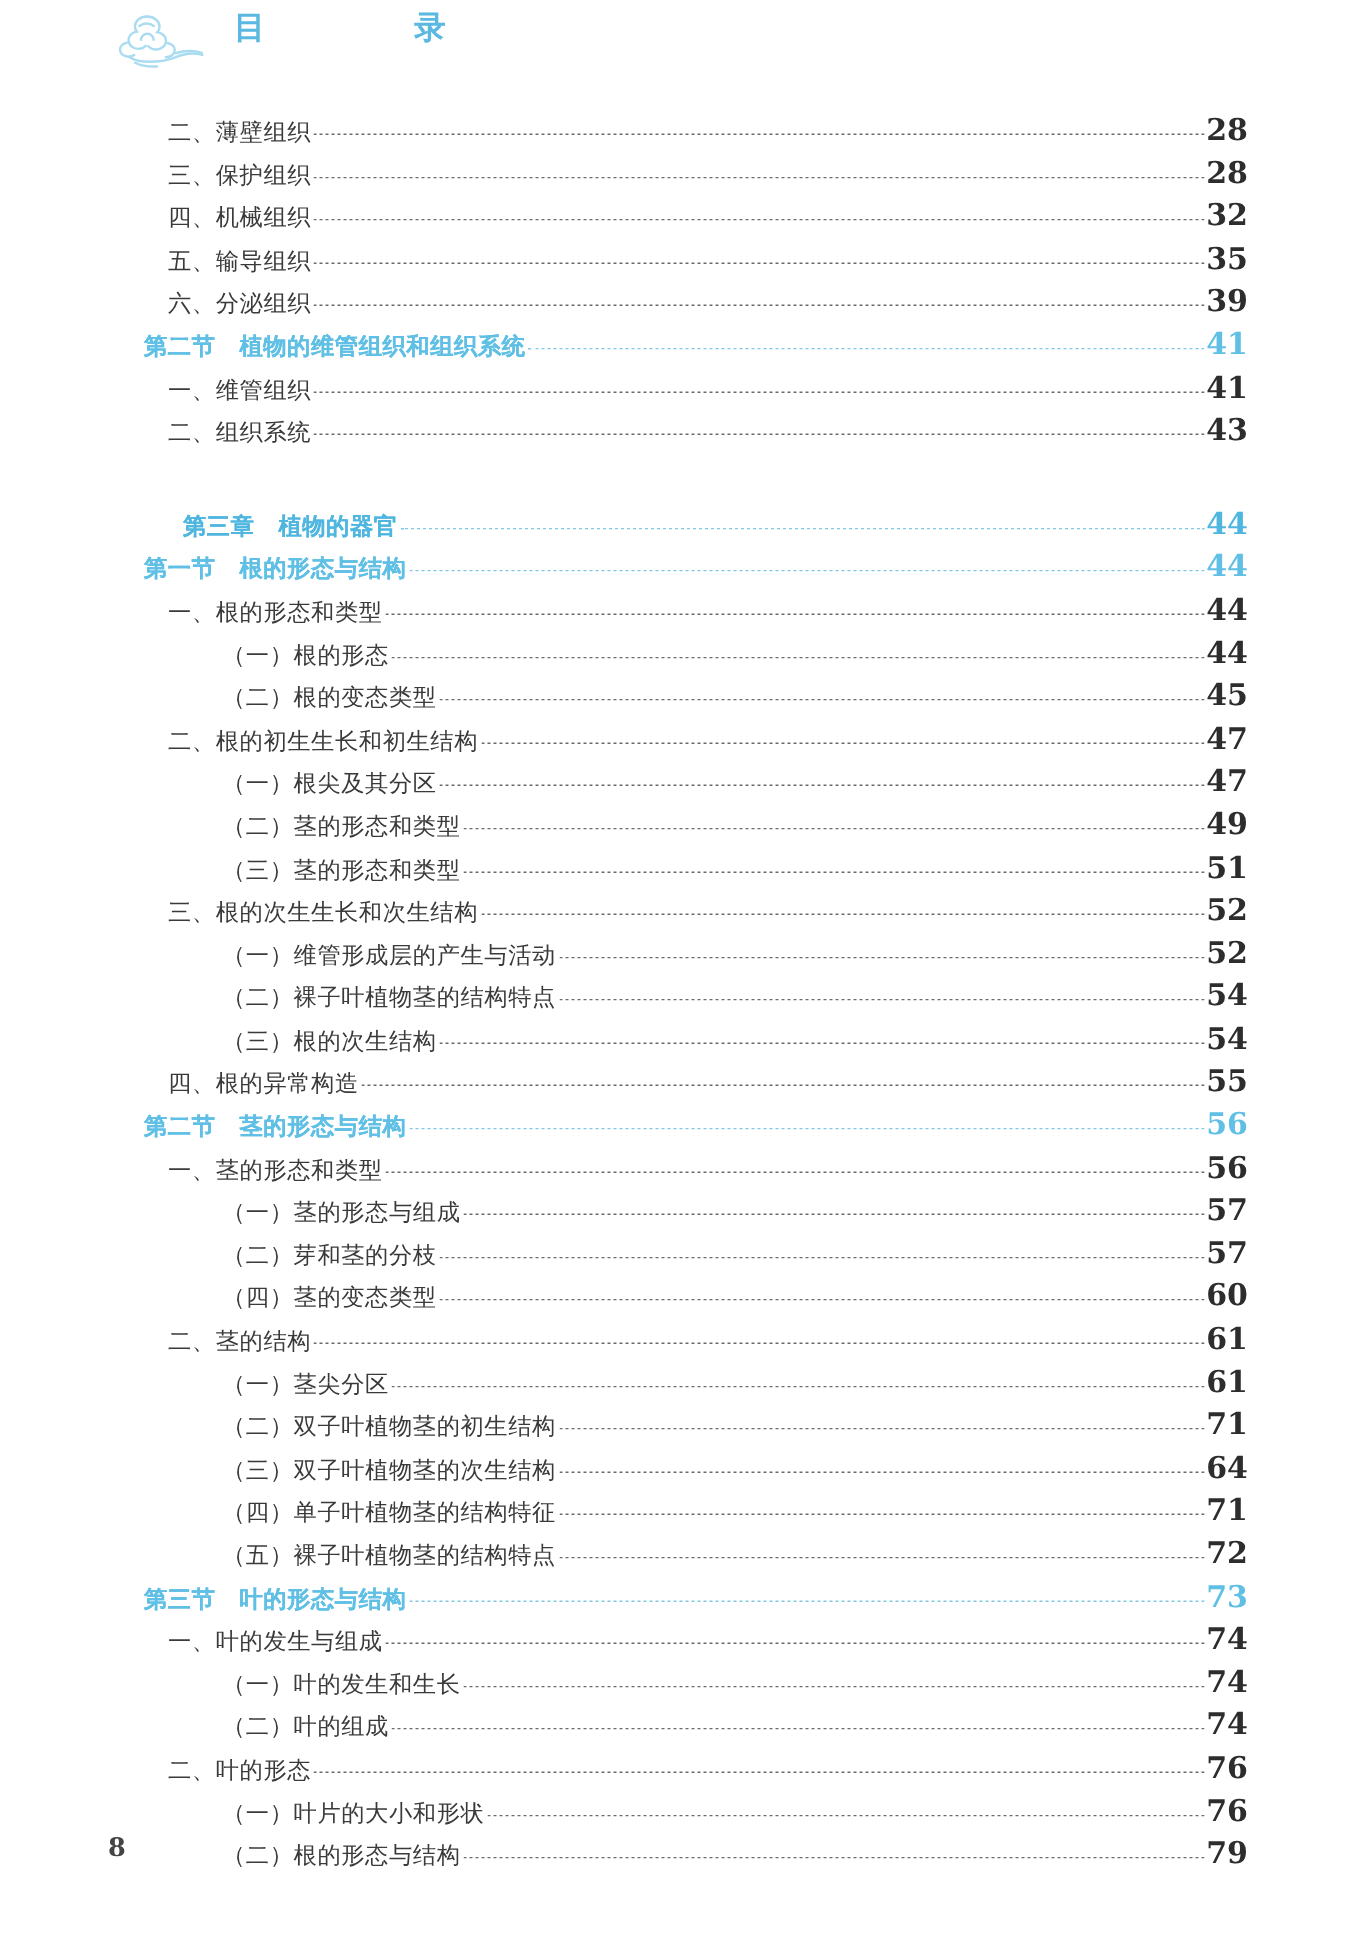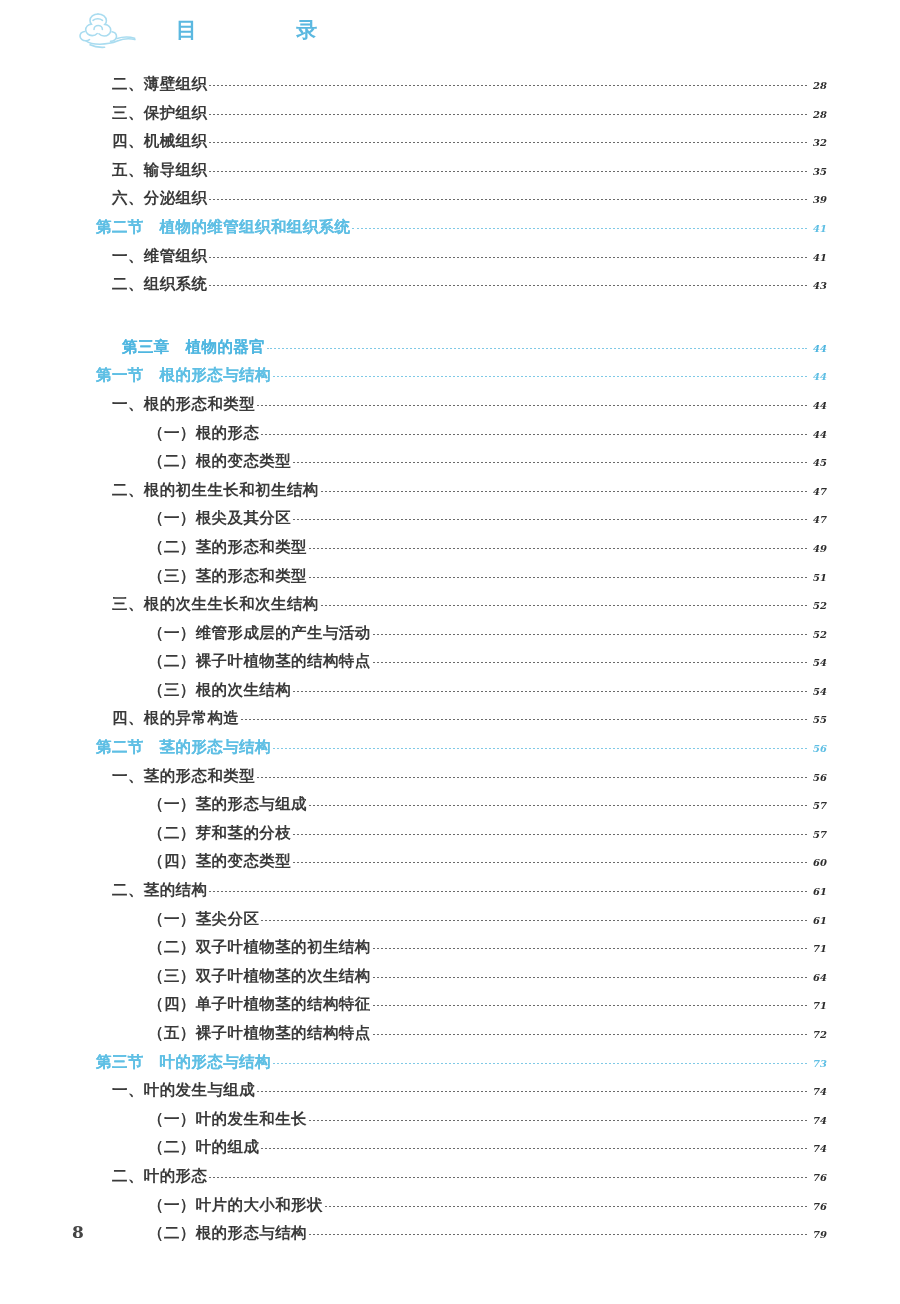--- a/index.html
+++ b/index.html
@@ -13,21 +13,21 @@
     font-family: "DejaVu Sans", "Liberation Sans", sans-serif;
     color: #2b2b2b;
     overflow: hidden;
   }
 
   
   .page-header {
     position: absolute;
     left: 72px; top: 4px;
     width: 760px; height: 52px;
-    display: flex; align-items: center; gap: 20px;
+    display: flex; 
   }
   .cloud-ornament {
     width: 78px; height: 46px;
     flex: 0 0 auto;
     margin-right: 6px;
   }
   .header-title {
     font-size: 21px;
     font-weight: 700;
     letter-spacing: 14px;
@@ -47,47 +47,46 @@
     align-items: baseline;
     height: 28.6px;
     padding-right: 68px;
     white-space: nowrap;
   }
   .toc-row.spacer-before { margin-top: 34px; padding-left: 44px; }
 
   .row-label {
     flex: 0 0 auto;
     font-size: 15.5px;
-    font-weight: 700;
+    font-weight: 400;
     letter-spacing: 0.4px;
     color: #3a3a3a;
   }
   .leader {
     flex: 1 1 auto;
     position: relative;
     height: 1px;
     margin: 0 1px 0 2px;
     top: -3px;
     overflow: hidden;
   }
   .leader::after {
     content: "";
     position: absolute;
     left: 0; right: 0; bottom: 0;
     border-bottom: 2.1px dotted #6b6b6b;
   }
   .row-page {
     flex: 0 0 auto;
-    font-size: 10px;
+    font-size: 20px;
     font-weight: 700;
     color: #2d2d2d;
     min-width: 24px;
     text-align: center;
     font-family: "DejaVu Serif", "Liberation Serif", serif;
-    font-style: italic;
   }
 
   
   .lvl-chapter .row-label { margin-left: 78px; }
   .lvl-section .row-label { margin-left: 96px; }
   .lvl-1 .row-label       { margin-left: 112px; }
   .lvl-2 .row-label       { margin-left: 148px; }
 
   
   .blue .row-label {

